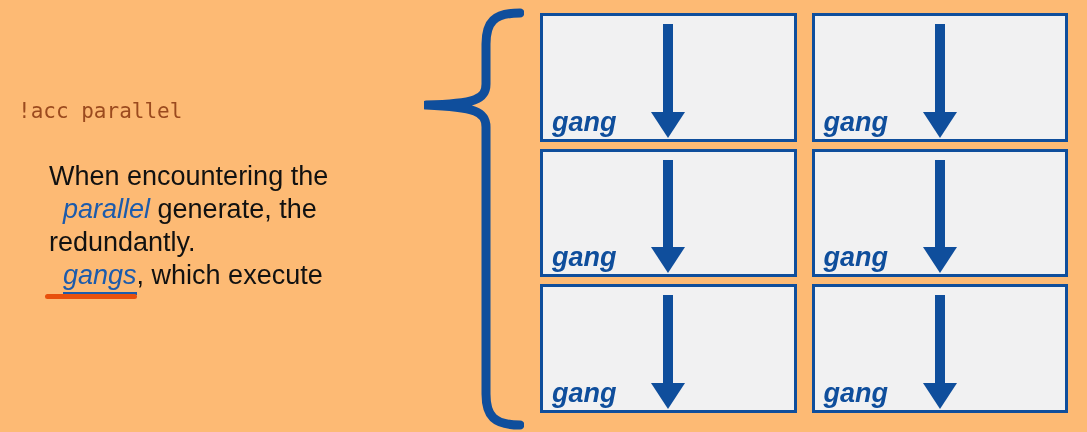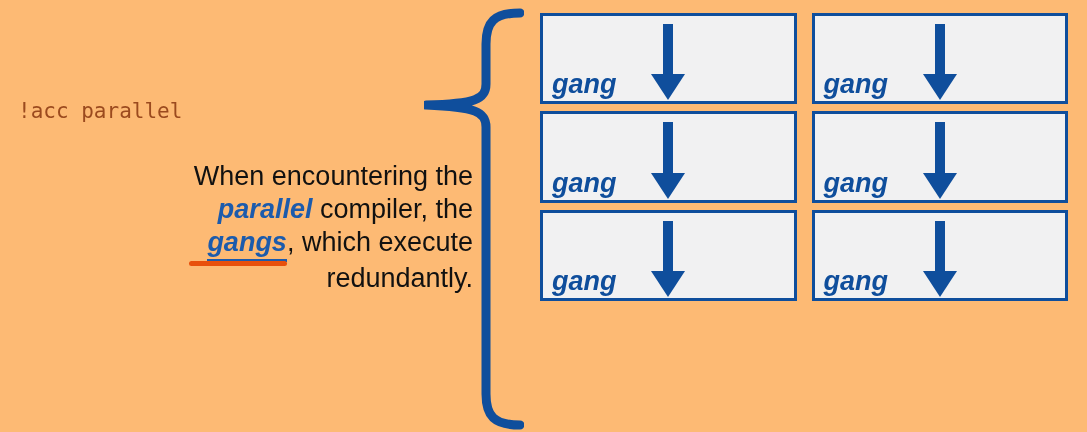--- a/index.html
+++ b/index.html
@@ -7,36 +7,36 @@
     position:relative;width:1087px;height:432px;background:#fdba74;overflow:hidden;
     font-family:"Liberation Sans","DejaVu Sans",sans-serif;
   }
   .code-label{
     position:absolute;left:18px;top:99px;
     font-family:"DejaVu Sans Mono","Liberation Mono",monospace;
     font-size:21px;color:var(--code-color,#9b4a1e);white-space:pre;
   }
   .desc{
     position:absolute;left:49px;top:160px;width:424px;
-    font-size:27px;line-height:33px;color:var(--text-color,#111111);text-align:right;
+    font-size:27px;line-height:33px;color:var(--text-color,#111111);text-align:left;
   }
   .desc .line{white-space:nowrap;}
-  .kw{color:var(--keyword-blue,#1656a8);font-weight:bold;font-style:italic;}
+  .kw{color:var(--keyword-blue,#1656a8);font-weight:normal;font-style:italic;margin-left:14px;}
   .it{font-style:italic;}
   .gangs-wrap{
     position:relative;display:inline-block;
     border-bottom:3px solid var(--keyword-blue,#1656a8);
   }
   .orange-line{
     position:absolute;left:-18px;width:calc(100% + 18px);top:calc(100% + 2px);
     height:5px;background:var(--orange,#e8500c);border-radius:3px;
   }
   .brace{position:absolute;left:424px;top:4px;width:100px;height:426px;}
   .grid{
-    position:absolute;left:540px;top:13px;width:528px;height:288px;
+    position:absolute;left:540px;top:13px;width:528px;height:400px;
     display:grid;grid-template-columns:1fr 1fr;grid-template-rows:1fr 1fr 1fr;
     column-gap:15px;row-gap:7px;
   }
   .cell{
     position:relative;background:var(--cell-bg,#f1f1f2);
     border:3px solid var(--blue,#0f4e9c);
   }
   .gang{
     position:absolute;left:9px;bottom:1px;
     color:var(--blue,#0f4e9c);font-weight:bold;font-style:italic;font-size:27px;
@@ -57,27 +57,27 @@
 
 <div class="slide">
 
   <div class="code-label">!acc parallel</div>
 
   <div class="desc">
     <div class="line">
       <span>When encountering the</span>
     </div>
     <div class="line">
-      <span class="kw">parallel</span><span> compiler, the</span>
+      <span class="kw">parallel</span><span> generate, the</span>
+    </div>
+    <div class="line">
+      <span>redundantly.</span>
     </div>
     <div class="line">
       <span class="kw gangs-wrap"><span>gangs</span><span class="orange-line"></span></span><span>, which execute</span>
-    </div>
-    <div class="line">
-      <span>redundantly.</span>
     </div>
   </div>
 
   <svg class="brace" viewBox="0 0 100 426" xmlns="http://www.w3.org/2000/svg">
     <path d="M 96 9 C 70 9 62 18 62 40 L 62 80 C 62 95 52 100 2 101 C 52 103 62 108 62 123 L 62 390 C 62 412 70 421 96 421" fill="none" stroke="#0f4e9c" stroke-width="9" stroke-linecap="round" stroke-linejoin="round"></path>
   </svg>
 
   <div class="grid">
 
     <div class="cell">

